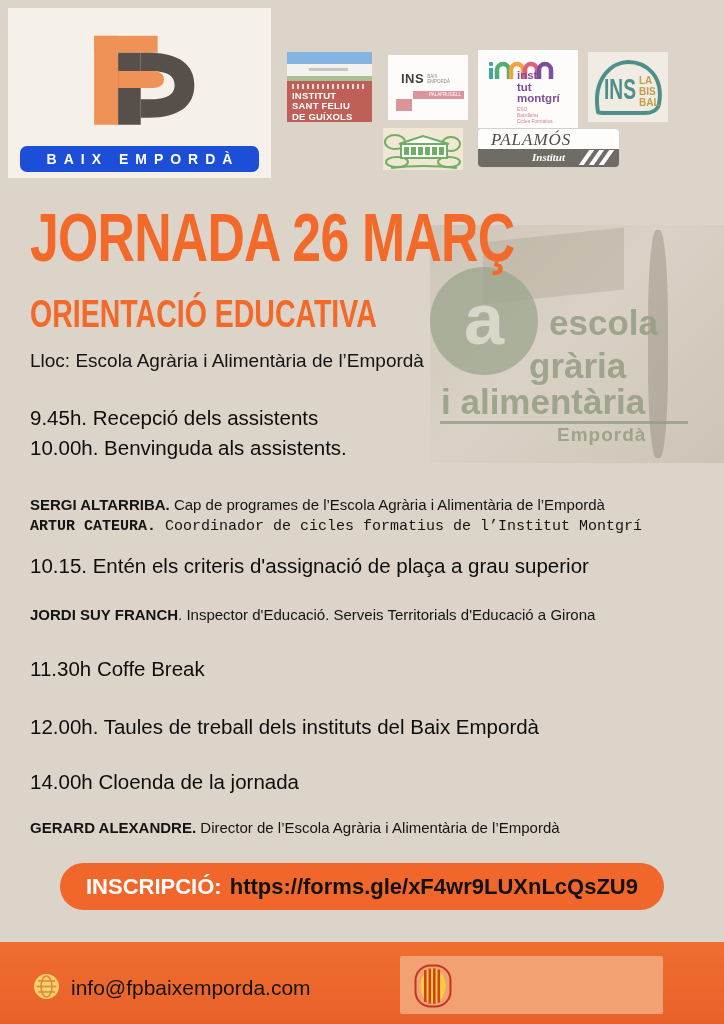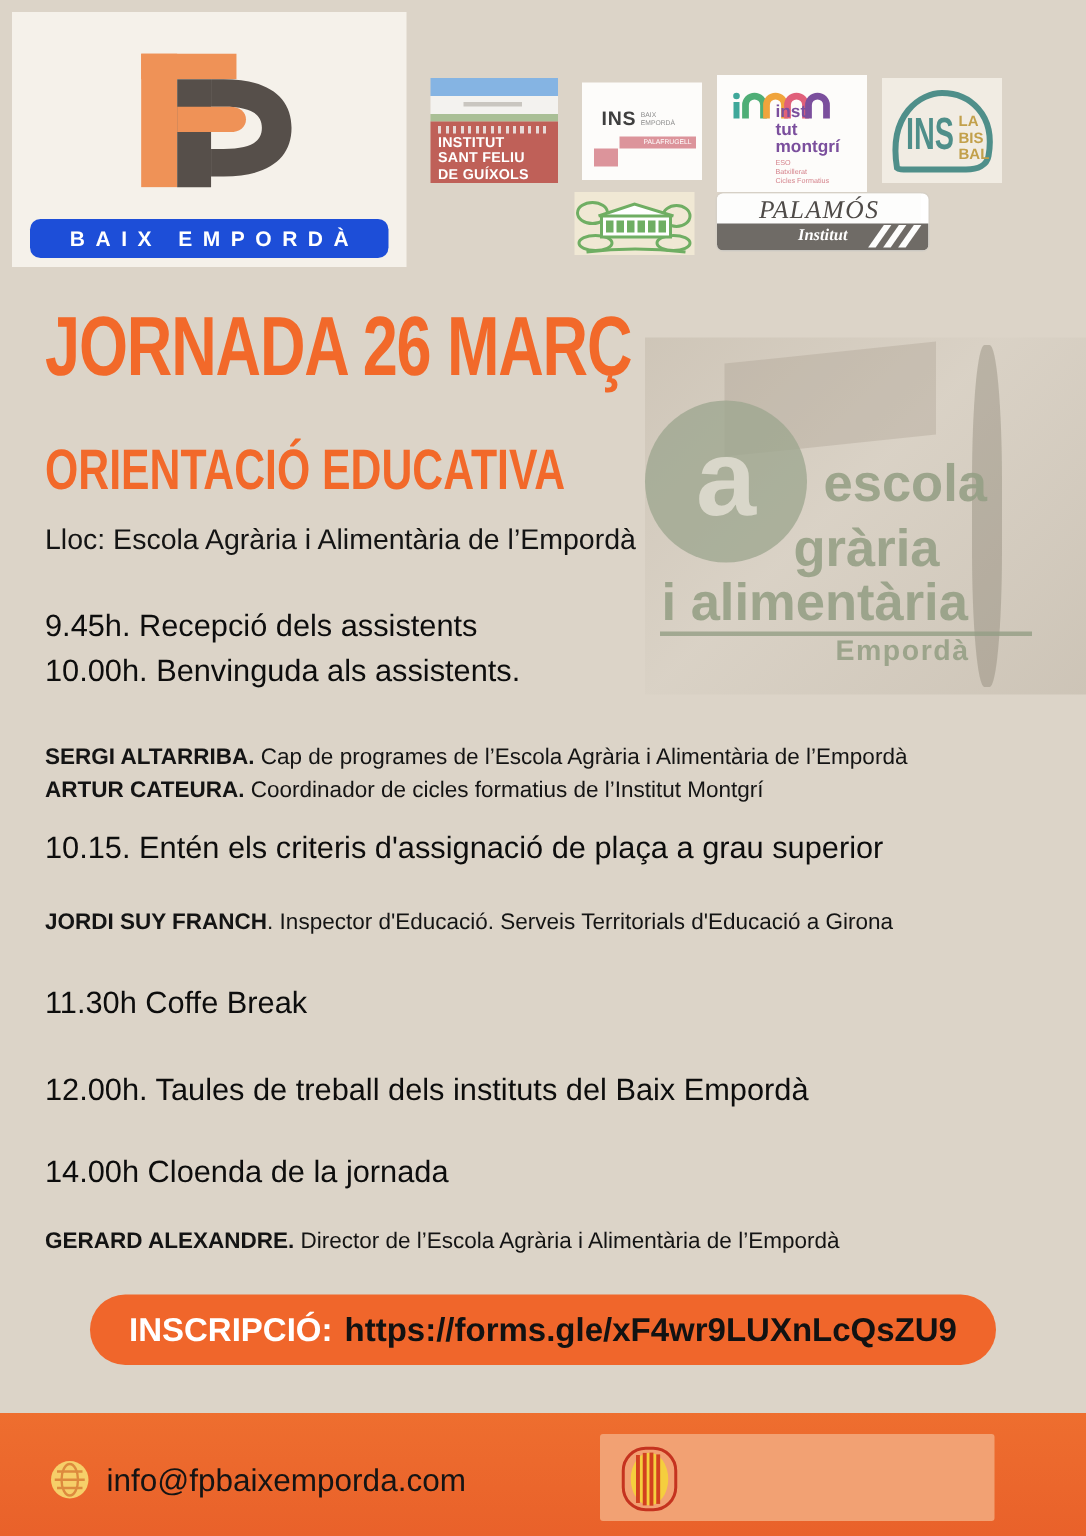--- a/index.html
+++ b/index.html
@@ -46,21 +46,21 @@
   .mg-sub { position:absolute; left:39px; top:57px; font-size:4.8px; line-height:5.8px; color:#d5848d; }
 
   .logo-bisbal { left:588px; top:52px; width:80px; height:70px; background:#f1ece3; }
 
   .logo-green { left:383px; top:128px; width:80px; height:42px; background:#f0e8d4; }
 
   .logo-palamos { left:477px; top:128px; width:143px; height:40px; background:#fff;
                   border:1px solid #d6d0c6; border-radius:5px; overflow:hidden; }
   .pa-top { position:absolute; left:0; top:0; right:5px; height:22px; background:#fdfdfc;
             font-family:"Liberation Serif", serif; font-style:italic; font-size:17px;
-            color:#4f4b48; letter-spacing:1px; padding-left:28px; line-height:22px; }
+            color:#4f4b48; letter-spacing:1px; padding-left:13px; line-height:22px; }
   .pa-bottom { position:absolute; left:0; bottom:0; right:0; height:18px; background:#6f6b66;
                color:#fff; font-family:"Liberation Serif", serif; font-style:italic; font-weight:bold;
                font-size:11px; text-align:center; line-height:17px; }
   .pa-slash { position:absolute; width:5px; height:15px; background:#fdfdfc; transform:skewX(-35deg); bottom:2px; }
 
   
   .photo {
     left:430px; top:225px; width:294px; height:238px;
     background:linear-gradient(135deg, rgba(186,176,160,0.40), rgba(206,199,186,0.18) 45%, rgba(176,166,150,0.34));
   }
@@ -69,21 +69,21 @@
   .photo-tree { position:absolute; left:74%; top:2%; width:7%; height:96%;
     background:rgba(112,106,90,0.30); border-radius:40%; }
   .wm { color:rgba(148,158,132,0.88); font-weight:700; white-space:nowrap; }
   .wm-circle { left:430px; top:267px; width:108px; height:108px; border-radius:50%;
     background:rgba(158,167,144,0.78); text-align:center; font-weight:700;
     color:rgba(226,222,210,0.85); font-size:72px; line-height:104px; }
   .wm-underline { left:440px; top:421px; width:248px; height:3px; background:rgba(148,158,132,0.8); }
 
   
   .cond { display:inline-block; transform:scaleX(0.75); transform-origin:0 50%; white-space:nowrap; }
-  .title { left:30px; top:203px; font-size:56px; font-weight:800; color:#f2692a; line-height:1; letter-spacing:-1px; }
+  .title { left:30px; top:203px; font-size:69px; font-weight:800; color:#f2692a; line-height:1; letter-spacing:-1px; }
   .subtitle { left:30px; top:295px; font-size:38px; font-weight:800; color:#f2692a; line-height:1; }
   .location { left:30px; top:350px; font-size:19px; color:#141414; }
 
   .agenda-item { left:30px; font-size:20.5px; font-weight:400; color:#0d0d0d; white-space:nowrap; }
   .speaker { left:30px; font-size:15px; color:#141414; white-space:nowrap; }
   .sp-name { font-weight:800; }
 
   
   .btn {
     left:60px; top:863px; width:604px; height:47px; border-radius:24px;
@@ -218,21 +218,21 @@
   <h1 class="abs title"><span class="cond">JORNADA 26 MARÇ</span></h1>
   <h2 class="abs subtitle"><span class="cond">ORIENTACIÓ EDUCATIVA</span></h2>
   <div class="abs location">Lloc: Escola Agrària i Alimentària de l’Empordà</div>
 
   <div class="abs agenda-item" style="top:406px;">9.45h. Recepció dels assistents</div>
   <div class="abs agenda-item" style="top:436px;">10.00h. Benvinguda als assistents.</div>
 
   <div class="abs speaker" style="top:496px;">
     <span class="sp-name">SERGI ALTARRIBA.</span><span> Cap de programes de l’Escola Agrària i Alimentària de l’Empordà</span>
   </div>
-  <div class="abs speaker" style="top:518px;">
+  <div class="abs speaker" style="top:518px;font-family:Liberation Mono, monospace;">
     <span class="sp-name">ARTUR CATEURA.</span><span> Coordinador de cicles formatius de l’Institut Montgrí</span>
   </div>
 
   <div class="abs agenda-item" style="top:554px;">10.15. Entén els criteris d'assignació de plaça a grau superior</div>
 
   <div class="abs speaker" style="top:606px;">
     <span class="sp-name">JORDI SUY FRANCH</span><span>. Inspector d'Educació. Serveis Territorials d'Educació a Girona</span>
   </div>
 
   <div class="abs agenda-item" style="top:657px;">11.30h Coffe Break</div>

